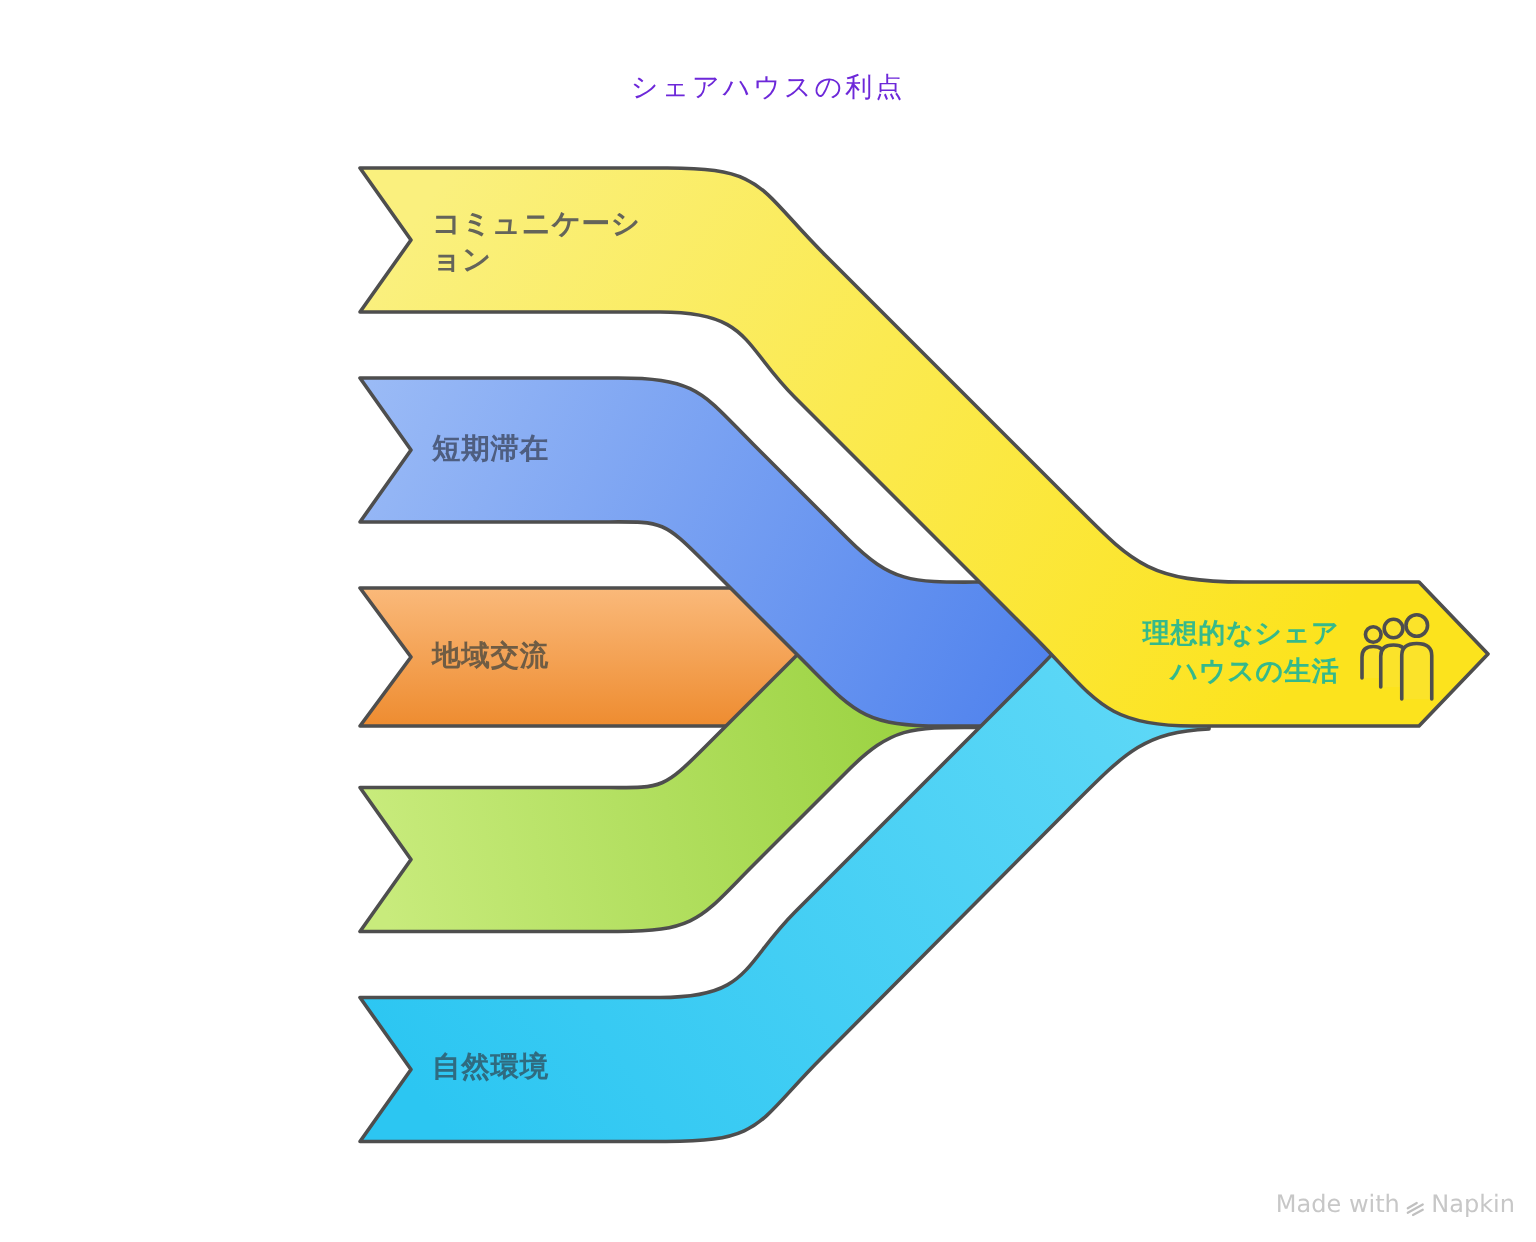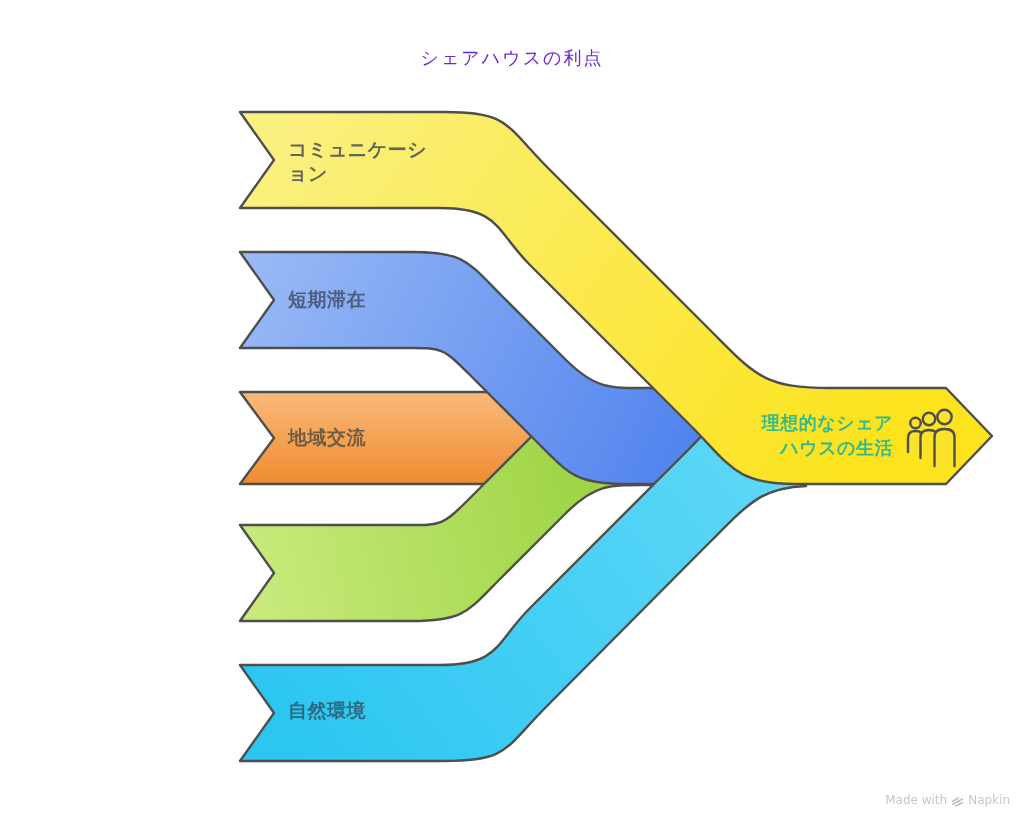--- a/index.html
+++ b/index.html
@@ -21,21 +21,21 @@
   .lbl-short{top:425px;width:160px;color:#6f5c44;}
   .lbl-local{top:563px;width:160px;color:#5a6547;}
   .lbl-nature{top:700px;width:160px;color:#2f6b80;font-family:Liberation Mono, monospace;}
   .output-label{
     position:absolute;left:753px;top:410px;width:140px;text-align:right;
     font-size:18px;font-weight:700;line-height:25px;letter-spacing:0.5px;
     color:#35b98b;word-break:break-all;
   }
   .watermark{
     position:absolute;right:14px;top:793px;display:flex;align-items:center;gap:4px;
-    color:#c7c7c7;font-size:12px;font-weight:500;
+    color:#c7c7c7;font-size:16px;font-weight:500;
   }
   .watermark .glyph{display:inline-block;width:13px;height:13px;}
 </style>
 </head>
 <body>
 
 <div class="stage">
 
   <svg class="flow" width="1024" height="828" viewBox="0 0 1024 828">
     <defs>

